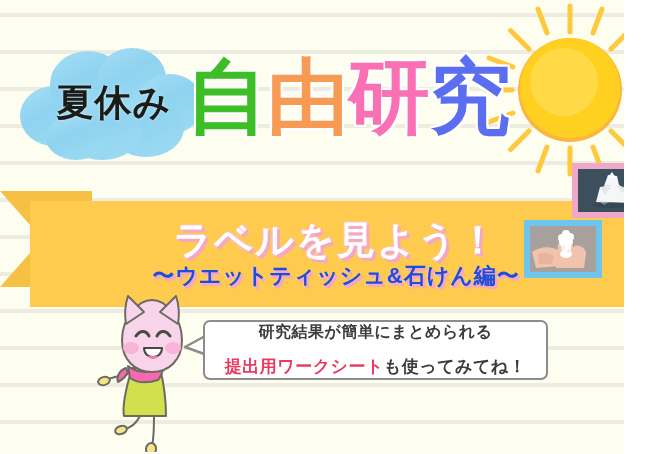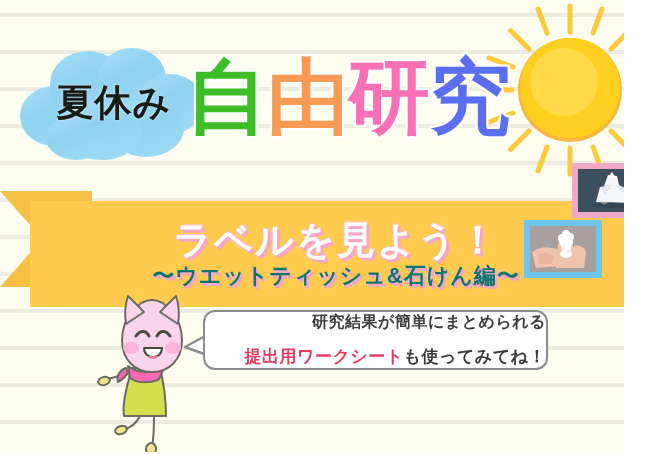--- a/index.html
+++ b/index.html
@@ -76,43 +76,43 @@
     text-align:center;
     font-size:38px;font-weight:bold;color:#ffffff;
     letter-spacing:2px;
     text-shadow:
       2px 2px 0 #f5a8c0,3px 3px 0 #f5a8c0,
       -1px 1px 0 #f9c2d3,1px -1px 0 #f9c2d3;
   }
   #ribbon-sub{
     position:absolute;left:0;top:60px;width:612px;
     text-align:center;
-    font-size:22px;font-weight:bold;color:#0f766e;
+    font-size:22px;font-weight:bold;color:#1d4ed8;
     letter-spacing:1px;
     text-shadow:
       1.5px 1.5px 0 #f5a8c0,2.5px 2.5px 0 #f5a8c0,
       -1px 1px 0 #f9c2d3;
   }
 
   
   .photo{position:absolute;box-sizing:border-box;overflow:hidden;}
   #photo-tissue{left:572px;top:163px;width:78px;height:55px;border:6px solid #f0a8c8;}
   #photo-soap{left:524px;top:220px;width:78px;height:58px;border:6px solid #6ec6ee;}
   .photo svg{display:block;width:100%;height:100%;}
 
   
   #cat{position:absolute;left:96px;top:292px;width:112px;height:160px;}
   #cat svg{display:block;}
 
   
   #bubble{
-    position:absolute;left:203px;top:310px;width:345px;height:60px;
-    background:#ffffff;border:2.5px solid #8c8c8c;border-radius:12px;
+    position:absolute;left:203px;top:320px;width:345px;height:60px;
+    background:#ffffff;border:2.5px solid #8c8c8c;border-radius:7px;
     box-sizing:border-box;
-    display:flex;flex-direction:column;align-items:flex-end;justify-content:center;
+    display:flex;flex-direction:column;align-items:center;justify-content:center;
   }
   #bubble-tail{
     position:absolute;left:184px;top:333px;width:24px;height:24px;
   }
   #bubble-line1{
     font-size:16px;font-weight:bold;color:#3c3c3c;letter-spacing:0.5px;
     line-height:1.25;
   }
   #bubble-line2{
     font-size:17px;font-weight:bold;color:#3c3c3c;letter-spacing:0.5px;

